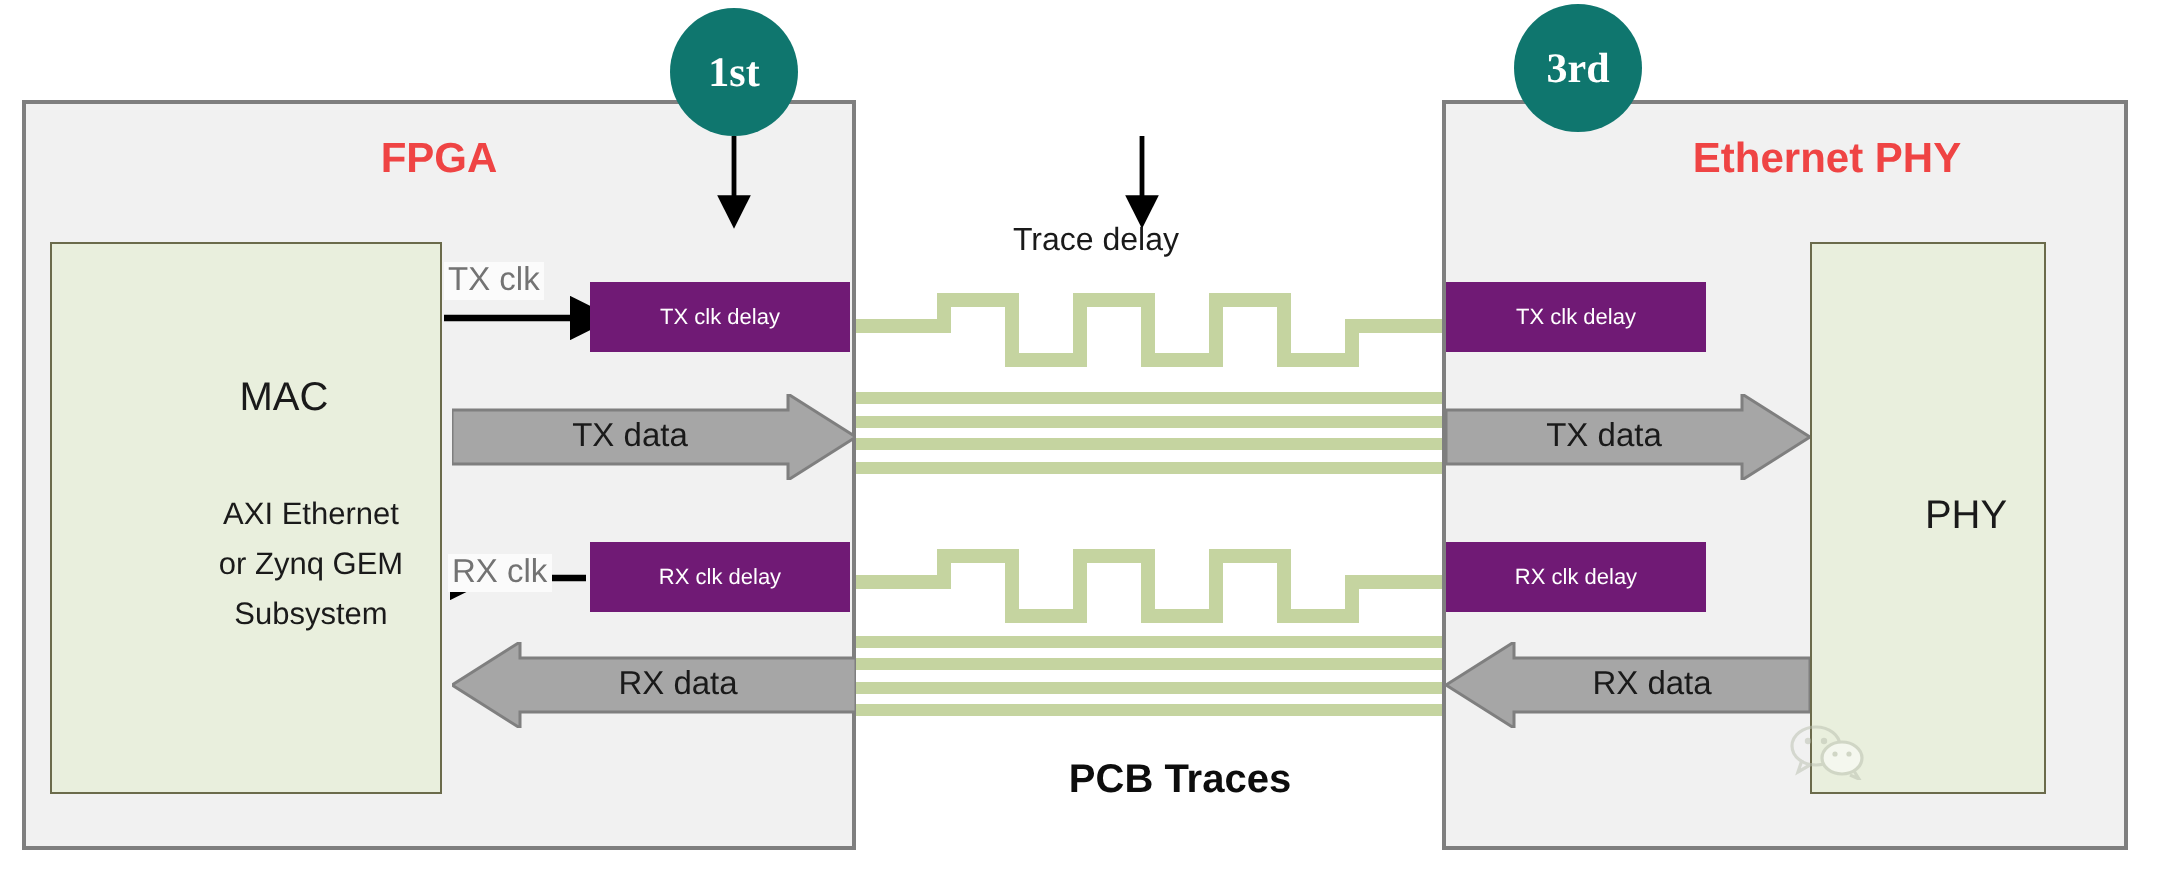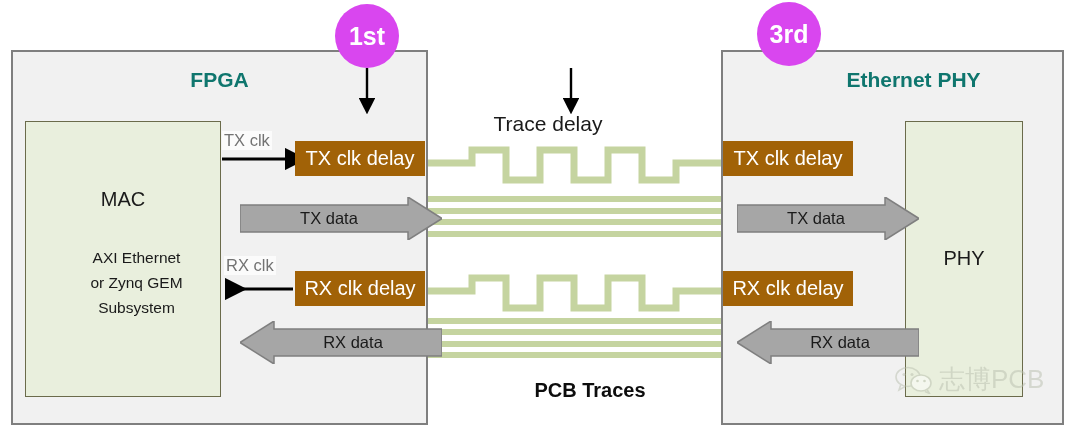--- a/index.html
+++ b/index.html
@@ -24,21 +24,21 @@
     border: 2px solid #7f7f7f;
     box-sizing: border-box;
   }
   #fpga-panel { left: 11px;  top: 50px; width: 417px; height: 375px; }
   #phy-panel  { left: 721px; top: 50px; width: 343px; height: 375px; }
 
   .panel-title {
     position: absolute;
     font-weight: bold;
     font-size: 21px;
-    color: #0f766e;
+    color: #ef4444;
     white-space: nowrap;
   }
   #fpga-title { left: 11px;  top: 68px; width: 417px; text-align: center; }
   #phy-title  { left: 721px; top: 68px; width: 385px; text-align: center; }
 
   
   .green-block {
     position: absolute;
     background: #e9efdd;
     border: 1.5px solid #6b6b4b;
@@ -47,31 +47,32 @@
   #mac-block { left: 25px;  top: 121px; width: 196px; height: 276px; }
   #phy-block { left: 905px; top: 121px; width: 118px; height: 276px; }
 
   .block-label {
     position: absolute;
     font-size: 20px;
     color: #1a1a1a;
     text-align: center;
     line-height: 1.35;
     white-space: nowrap;
+    margin-left: 19px;
   }
   #mac-label     { left: 25px; top: 186px; width: 196px; }
   #mac-sublabel  { left: 25px; top: 245px; width: 223px; font-size: 15.5px; line-height: 1.62; }
   #phy-label     { left: 905px; top: 245px; width: 118px; }
 
   
   .delay-box {
     position: absolute;
-    background: #a16207;
+    background: #701a75;
     color: #ffffff;
-    font-size: 20px;
+    font-size: 11px;
     display: flex;
     align-items: center;
     justify-content: center;
     box-sizing: border-box;
     white-space: nowrap;
   }
   #fpga-tx-delay { left: 295px; top: 141px; width: 130px; height: 35px; }
   #fpga-rx-delay { left: 295px; top: 271px; width: 130px; height: 35px; }
   #phy-tx-delay  { left: 723px; top: 141px; width: 130px; height: 35px; }
   #phy-rx-delay  { left: 723px; top: 271px; width: 130px; height: 35px; }
@@ -79,38 +80,37 @@
   
   .clk-label {
     position: absolute;
     font-size: 16.5px;
     color: #737373;
     background: #fbfbfb;
     padding: 0 2px;
     white-space: nowrap;
   }
   #tx-clk-label { left: 222px; top: 131px; }
-  #rx-clk-label { left: 224px; top: 256px; }
+  #rx-clk-label { left: 224px; top: 277px; }
 
   
   .svg-layer {
     position: absolute;
     left: 0; top: 0;
     width: 1080px;
     height: 436px;
     pointer-events: none;
   }
 
   
   .data-arrow {
     position: absolute;
     display: flex;
     align-items: center;
     justify-content: center;
-    margin-left: 14px;
   }
   .data-arrow .arrow-label {
     position: relative;
     z-index: 2;
     font-size: 16.5px;
     color: #1a1a1a;
     white-space: nowrap;
   }
   #fpga-tx-data { left: 226px; top: 197px; width: 202px; height: 43px; }
   #fpga-tx-data .arrow-label { margin-right: 24px; }
@@ -126,47 +126,48 @@
     left: 0; top: 0;
     width: 100%;
     height: 100%;
   }
 
   
   #trace-delay-label {
     position: absolute;
     left: 428px; top: 112px; width: 240px;
     text-align: center;
-    font-size: 21px;
+    font-size: 16px;
     color: #1a1a1a;
     white-space: nowrap;
   }
   #pcb-traces-label {
     position: absolute;
     left: 428px; top: 379px; width: 324px;
     text-align: center;
     font-weight: bold;
     font-size: 20px;
     color: #0d0d0d;
     white-space: nowrap;
   }
 
   
   .badge {
     position: absolute;
     width: 64px; height: 64px;
     border-radius: 50%;
-    background: #d946ef;
+    background: #0f766e;
     color: #ffffff;
     font-weight: bold;
-    font-size: 25px;
+    font-size: 21px;
     display: flex;
     align-items: center;
     justify-content: center;
     z-index: 20;
+    font-family: Liberation Serif, serif;
   }
   #badge-1 { left: 335px; top: 4px; }
   #badge-2 { left: 539px; top: 4px; }
   #badge-3 { left: 757px; top: 2px; }
 
   
   #watermark {
     position: absolute;
     left: 895px; top: 362px;
     display: flex;
@@ -291,16 +292,15 @@
     <svg width="40" height="28" viewBox="0 0 40 28" xmlns="http://www.w3.org/2000/svg">
       <ellipse cx="13" cy="11" rx="12" ry="9.5" fill="none" stroke="#b9bfae" stroke-width="1.6"></ellipse>
       <path d="M6,18 L4,24 L10,20.5" fill="none" stroke="#b9bfae" stroke-width="1.6"></path>
       <circle cx="9" cy="8.5" r="1.6" fill="#b9bfae"></circle>
       <circle cx="17" cy="8.5" r="1.6" fill="#b9bfae"></circle>
       <ellipse cx="26" cy="17" rx="10" ry="8" fill="#ffffff" stroke="#b9bfae" stroke-width="1.6"></ellipse>
       <path d="M32,23.5 L34.5,27.5 L30,25.5" fill="none" stroke="#b9bfae" stroke-width="1.6"></path>
       <circle cx="22.5" cy="15" r="1.3" fill="#b9bfae"></circle>
       <circle cx="29.5" cy="15" r="1.3" fill="#b9bfae"></circle>
     </svg>
-    <span class="wm-text">志博PCB</span>
   </div>
 
 </div>
 
 </body></html>

